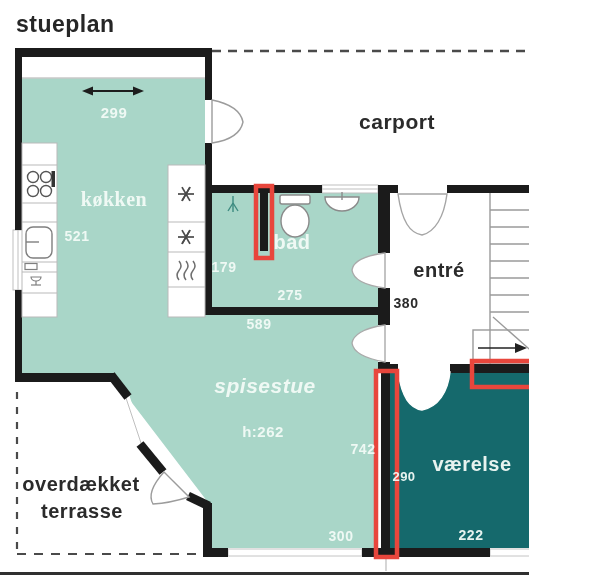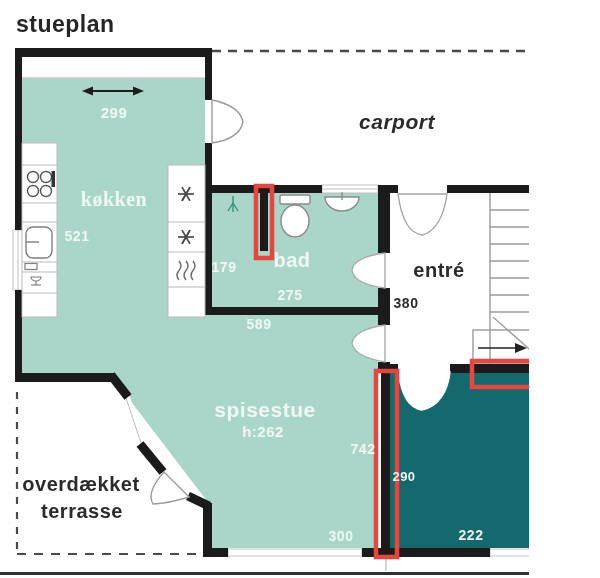--- a/index.html
+++ b/index.html
@@ -11,28 +11,28 @@
   .lbl{position:absolute;transform:translate(-50%,-50%);white-space:nowrap;
        font-weight:600;letter-spacing:.5px;line-height:1;}
   .lbl.white{color:#f3fbf7;opacity:.95;}
   .lbl.dark{color:#2b2b2b;}
   .room{font-size:20px;}
   .dim{font-size:14px;}
   .t-title{left:16px;top:13px;transform:none;font-size:23px;font-weight:700;color:#262626;letter-spacing:.5px;}
   .t-koekken{left:114px;top:199px;font-family:Liberation Serif, serif;}
   .t-299{left:114px;top:112px;font-size:15px;}
   .t-521{left:77px;top:236px;}
-  .t-bad{left:292px;top:260px;}
+  .t-bad{left:292px;top:242px;}
   .t-179{left:224px;top:267px;}
   .t-275{left:290px;top:295px;}
   .t-589{left:259px;top:324px;}
-  .t-carport{left:397px;top:121px;font-size:21px;font-style:italic;}
+  .t-carport{left:397px;top:121px;font-size:21px;}
   .t-entre{left:439px;top:270px;}
   .t-294{left:406px;top:303px;}
-  .t-spisestue{left:265px;top:409px;font-size:21px;}
+  .t-spisestue{left:265px;top:385px;font-size:21px;font-style:italic;}
   .t-h262{left:263px;top:431px;font-size:15px;}
   .t-405{left:363px;top:449px;}
   .t-300{left:303px;top:536px;margin-left:38px;}
   .t-overdaekket{left:81px;top:484px;}
   .t-terrasse{left:82px;top:511px;}
   .t-vaerelse{left:472px;top:464px;}
   .t-290{left:404px;top:476px;font-size:13px;}
   .t-295{left:471px;top:535px;}
 </style>
 </head>
@@ -242,16 +242,17 @@
   <span class="lbl white dim t-589">589</span>
   <span class="lbl dark room t-carport">carport</span>
   <span class="lbl dark room t-entre">entré</span>
   <span class="lbl dark dim t-294">380</span>
   <span class="lbl white room t-spisestue">spisestue</span>
   <span class="lbl white dim t-h262">h:262</span>
   <span class="lbl white dim t-405">742</span>
   <span class="lbl white dim t-300">300</span>
   <span class="lbl dark room t-overdaekket">overdækket</span>
   <span class="lbl dark room t-terrasse">terrasse</span>
+  <span class="lbl white room t-vaerelse">værelse</span>
   <span class="lbl white dim t-290">290</span>
   <span class="lbl white dim t-295">222</span>
 
 </div>
 
 </body></html>

